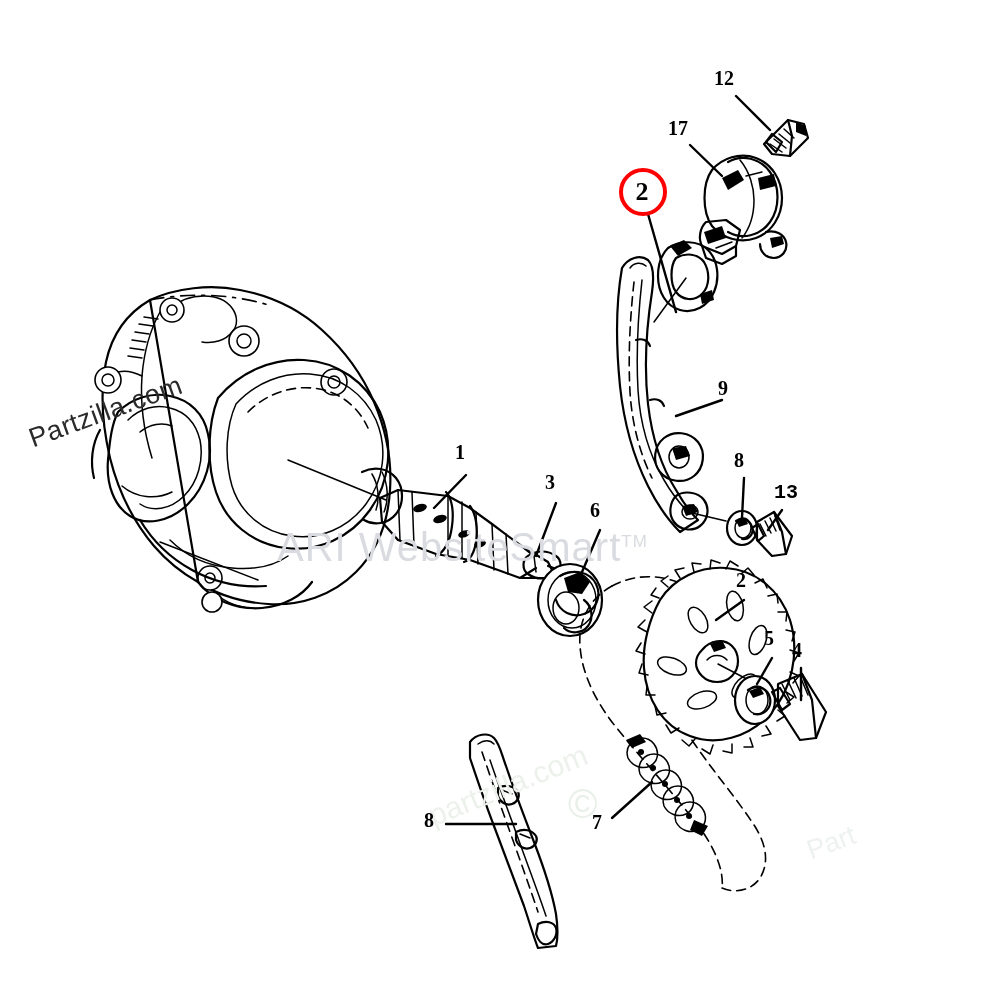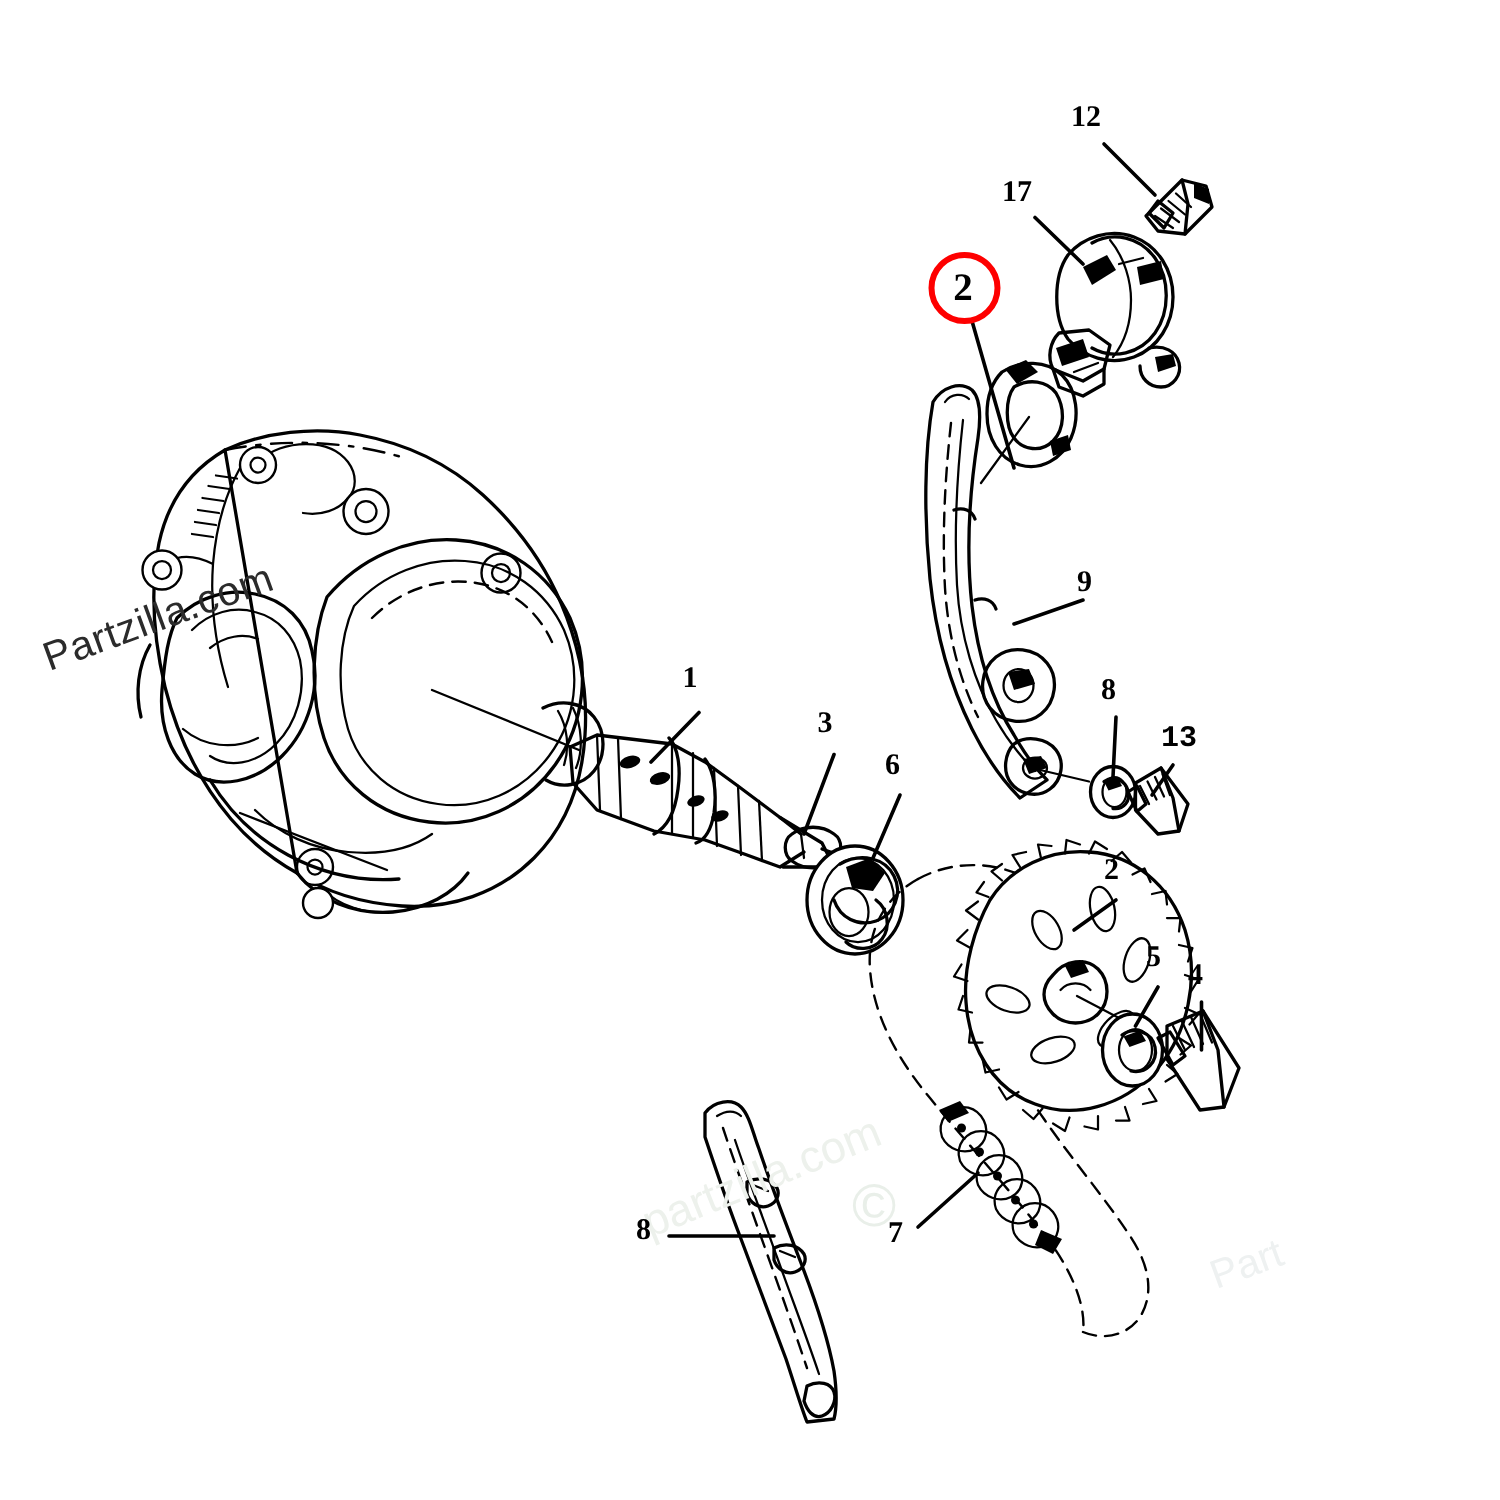--- a/index.html
+++ b/index.html
@@ -450,20 +450,23 @@
       <path class="lead" d="M690 145 L 722 176"></path>
       <path class="lead" d="M648 214 L 676 312"></path>
       <path class="lead" d="M736 96 L 770 130"></path>
       <path class="lead" d="M782 510 L 768 530"></path>
       <path class="lead" d="M744 478 L 742 518"></path>
     </g>
   </svg>
 
   <div class="wm" id="wm-partzilla-tl">Partzilla.com</div>
 
+  <div class="wm" id="wm-ari">
+    <span>ARI WebsiteSmart</span><sup>TM</sup>
+  </div>
 
   <div class="wm" id="wm-partzilla-bc">partzilla.com</div>
 
   <div class="wm" id="wm-copyright">©</div>
 
   <div class="wm" id="wm-partzilla-br">Part</div>
 
   <div class="lbl" style="left:455px; top:442px;">1</div>
   <div class="lbl" style="left:736px; top:570px;">2</div>
   <div class="lbl" style="left:545px; top:472px;">3</div>

